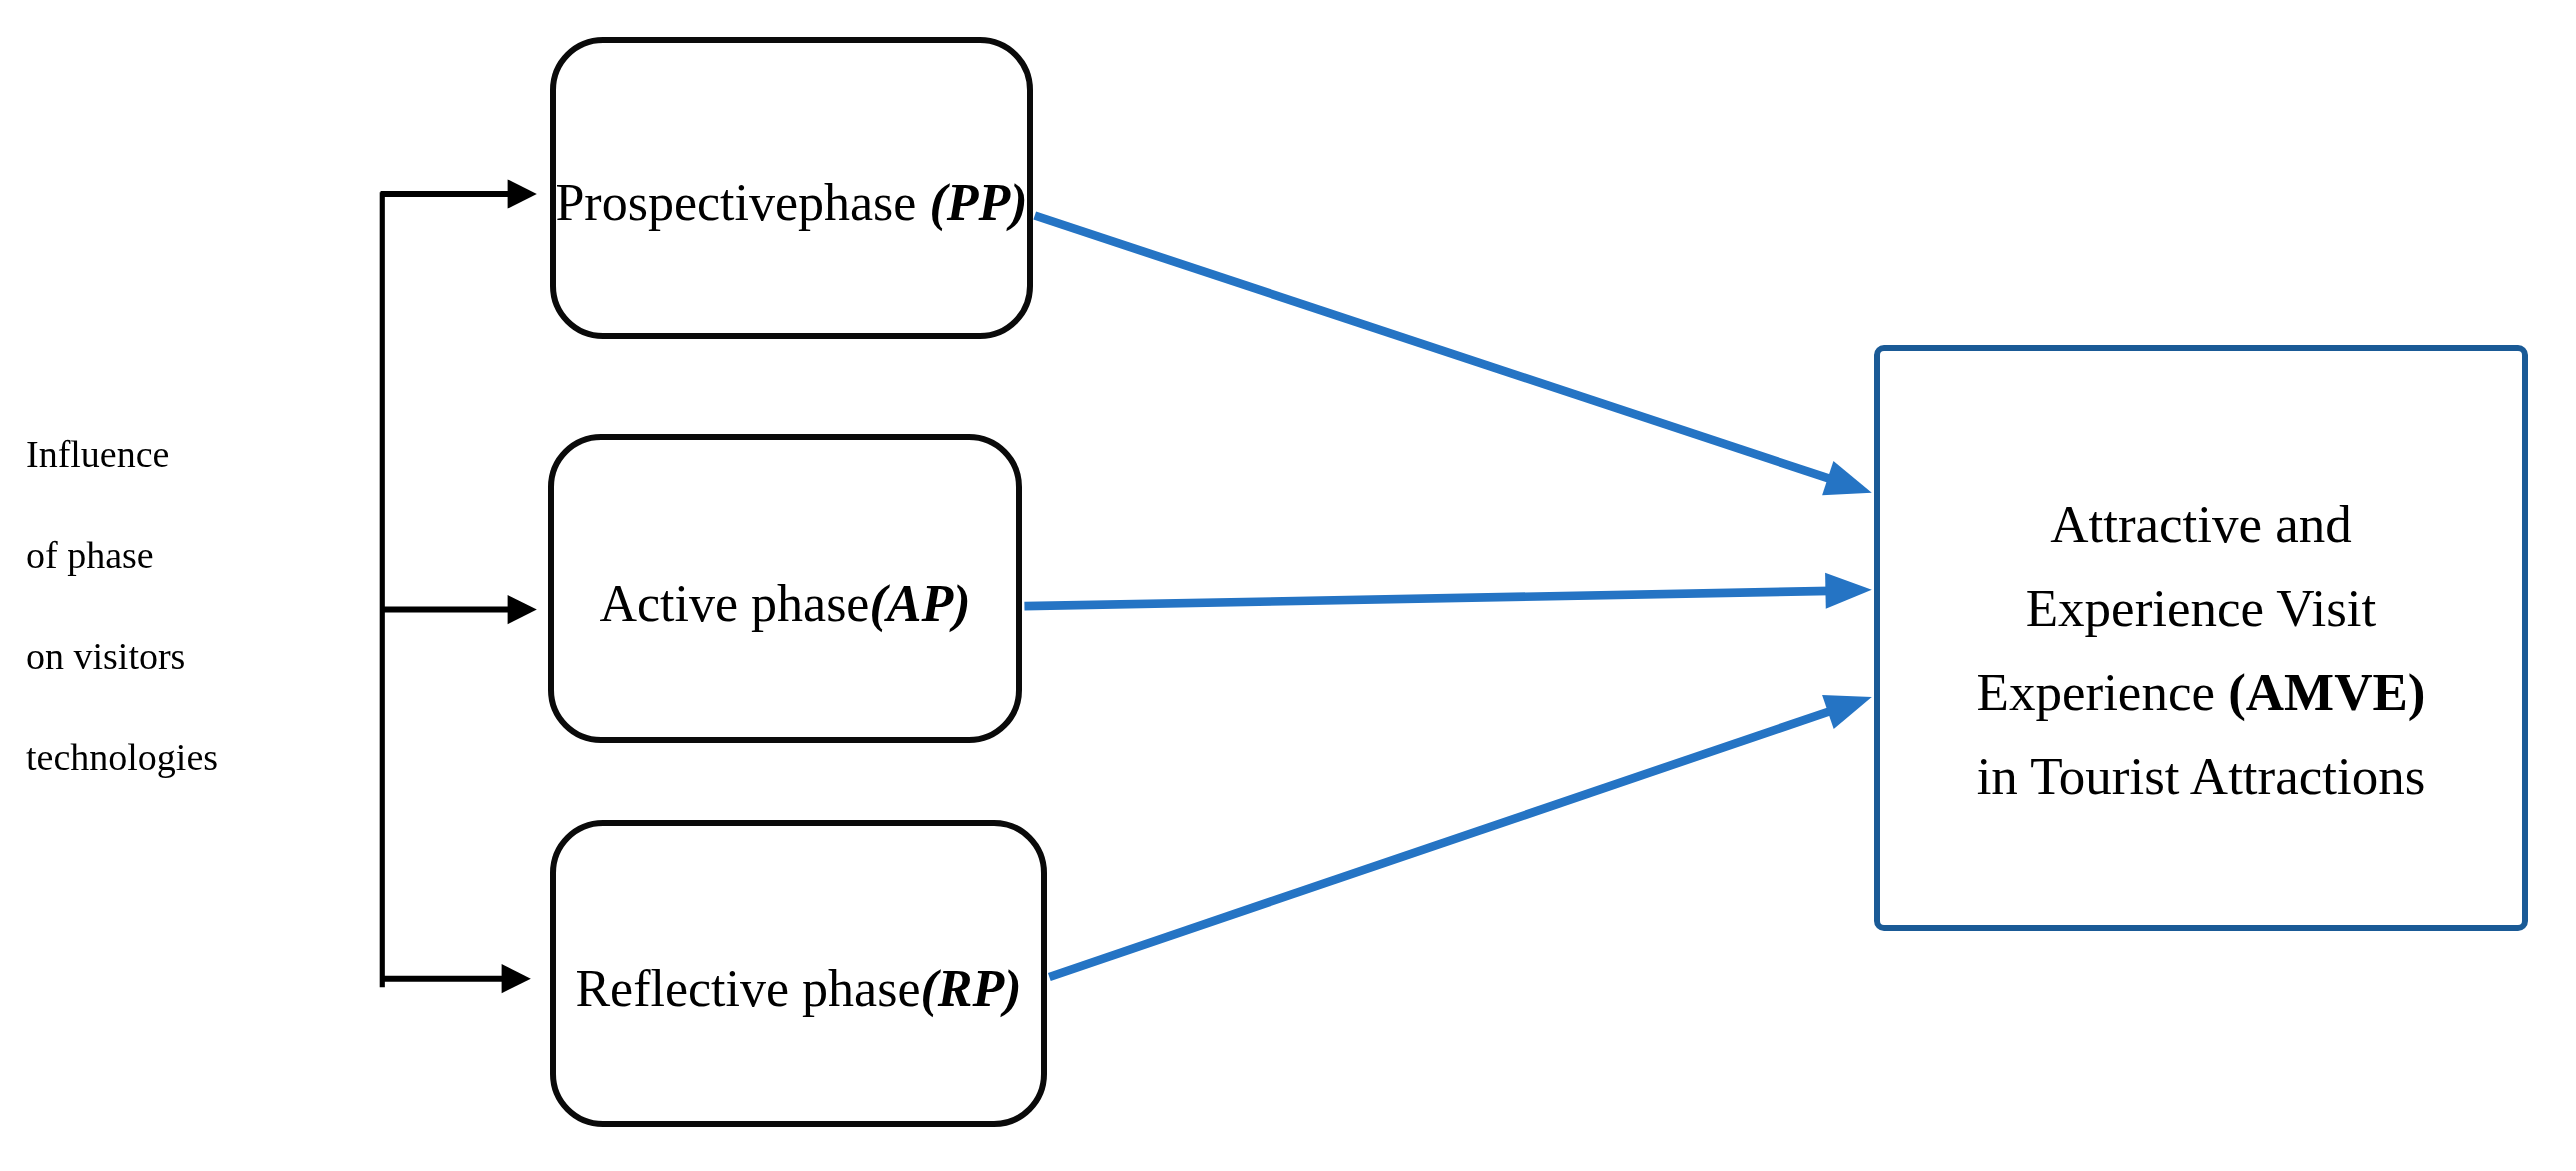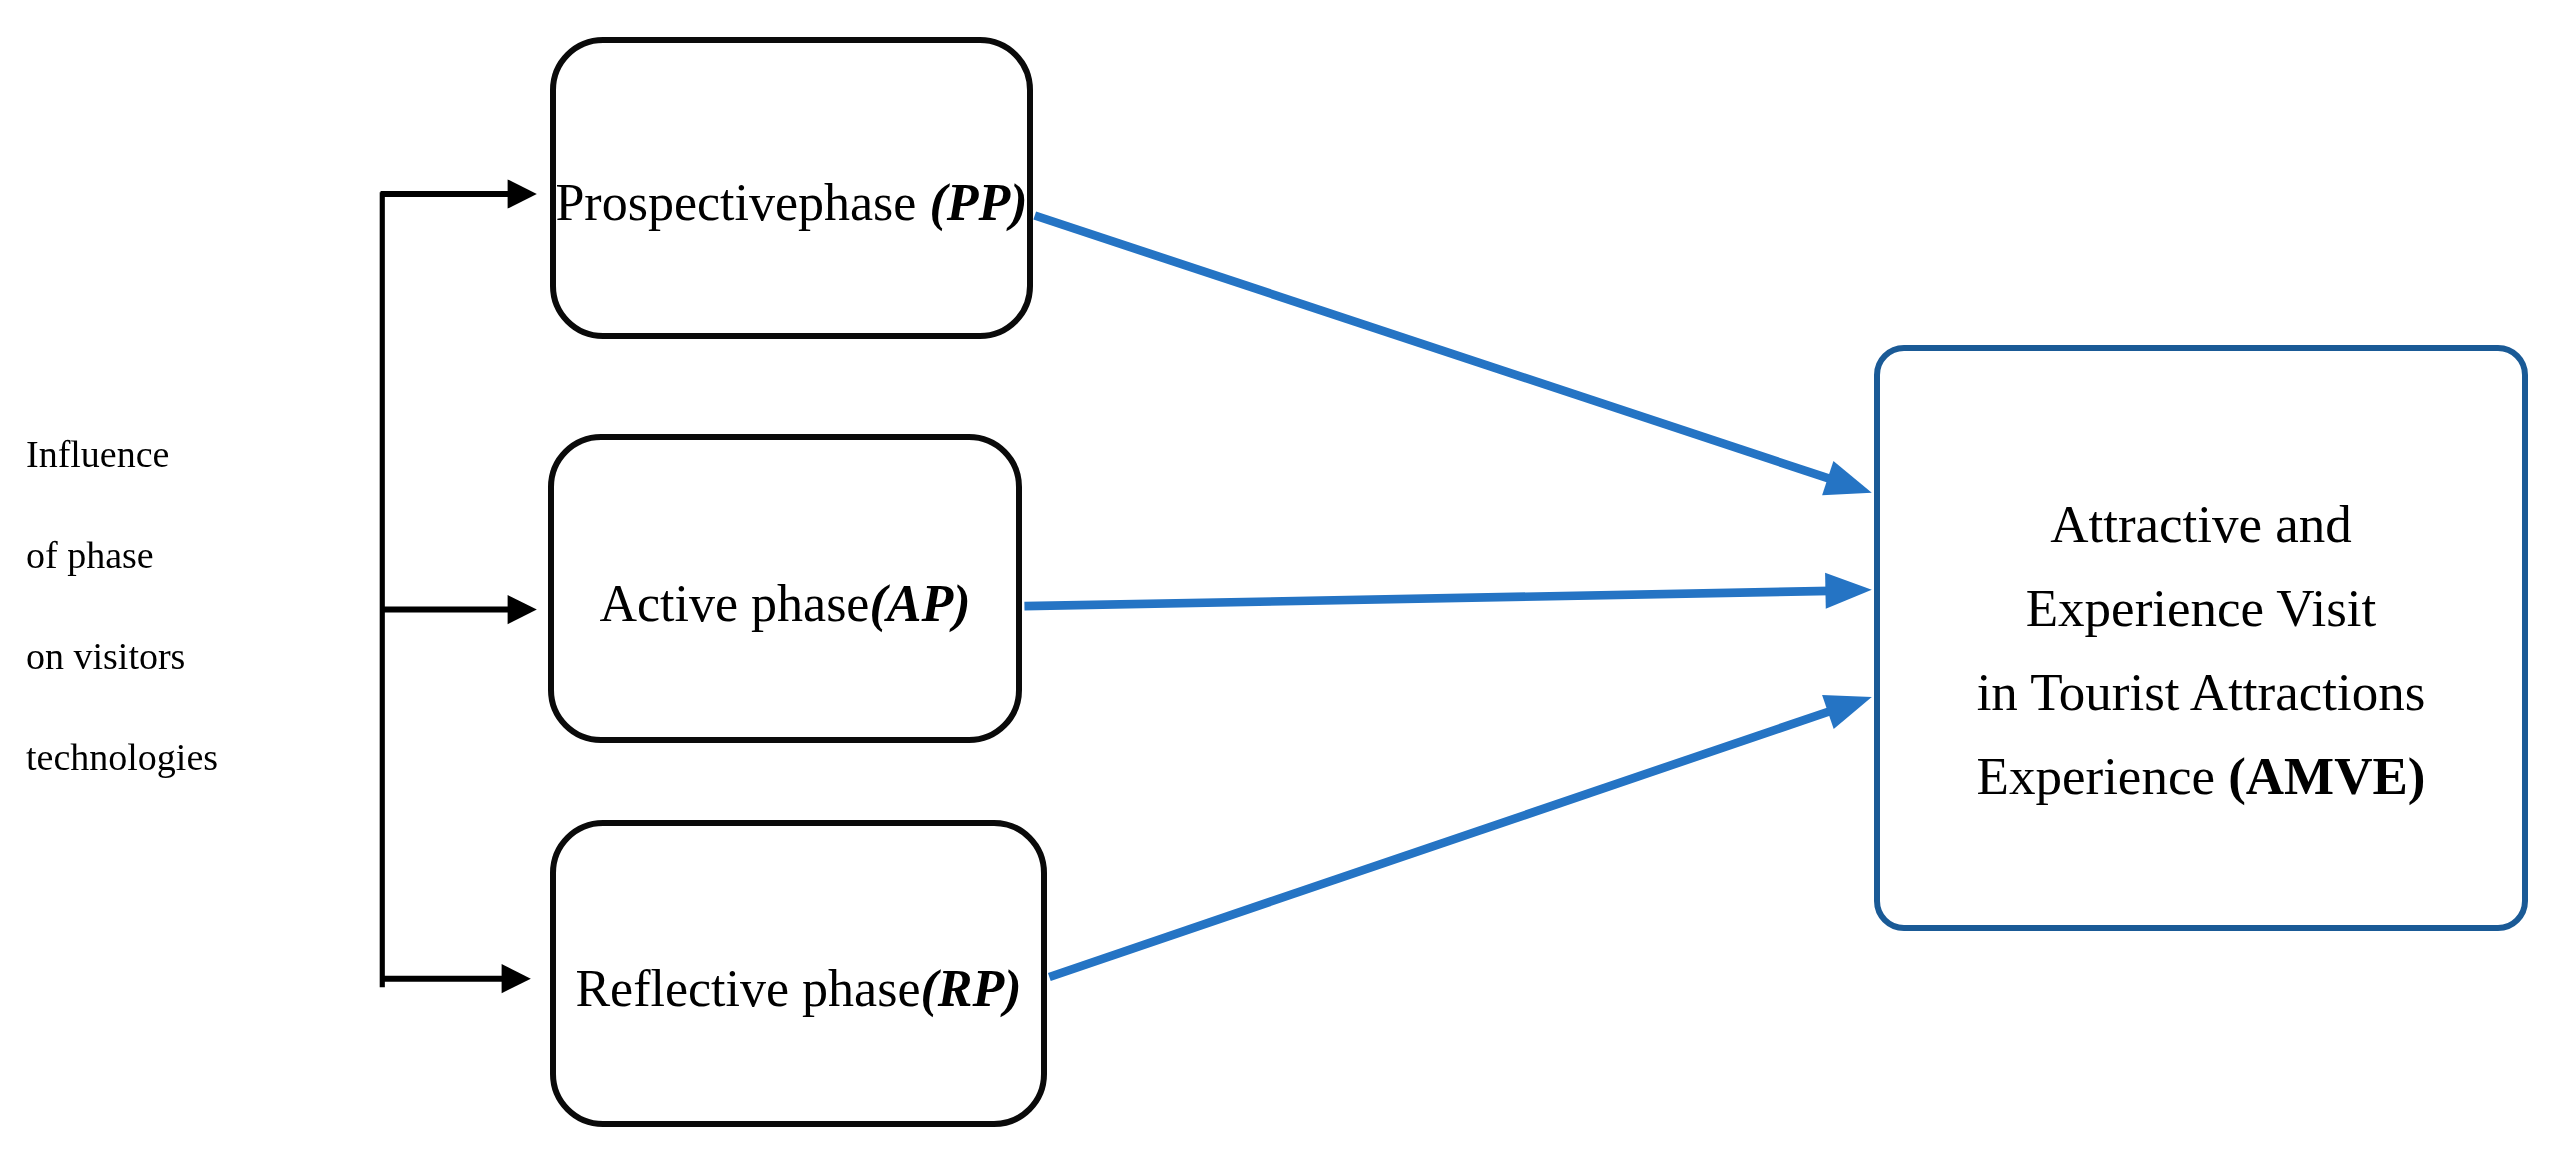--- a/index.html
+++ b/index.html
@@ -64,21 +64,21 @@
   #box-rp { left: 550px; top: 820px; width: 497px; height: 307px; }
 
   .outcome-box {
     position: absolute;
     left: 1874px;
     top: 345px;
     width: 654px;
     height: 586px;
     box-sizing: border-box;
     border: 6.9px solid var(--outcome-border-blue, #1A5A96);
-    border-radius: 30px;
+    border-radius: 10px;
     background: #ffffff;
     display: flex;
     flex-direction: column;
     align-items: center;
     justify-content: center;
     padding-top: 23px;
     font-size: 53px;
     line-height: 84px;
     text-align: center;
     white-space: nowrap;
@@ -149,18 +149,18 @@
   </div>
 
   <div id="box-ap" class="phase-box">
     <div>Active phase</div>
     <div><span></span><span class="abbrev">(AP)</span></div>
   </div>
 
   <div class="outcome-box">
     <div>Attractive and</div>
     <div>Experience Visit</div>
+    <div><span>Experience </span><span class="bold">(AMVE)</span></div>
     <div>in Tourist Attractions</div>
-    <div><span>Experience </span><span class="bold">(AMVE)</span></div>
   </div>
 
 </div>
 
 
 </body></html>

